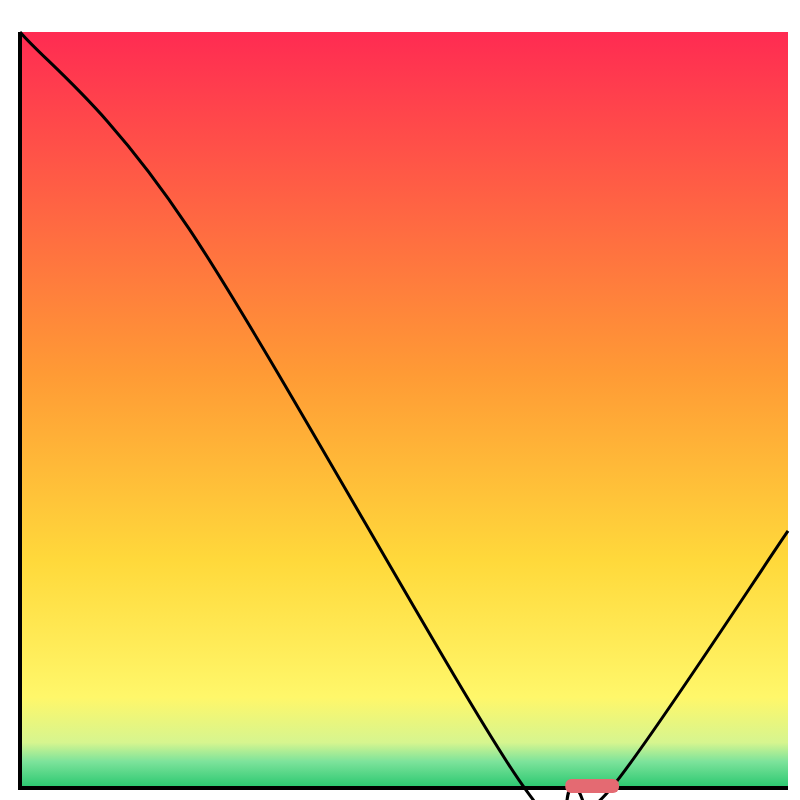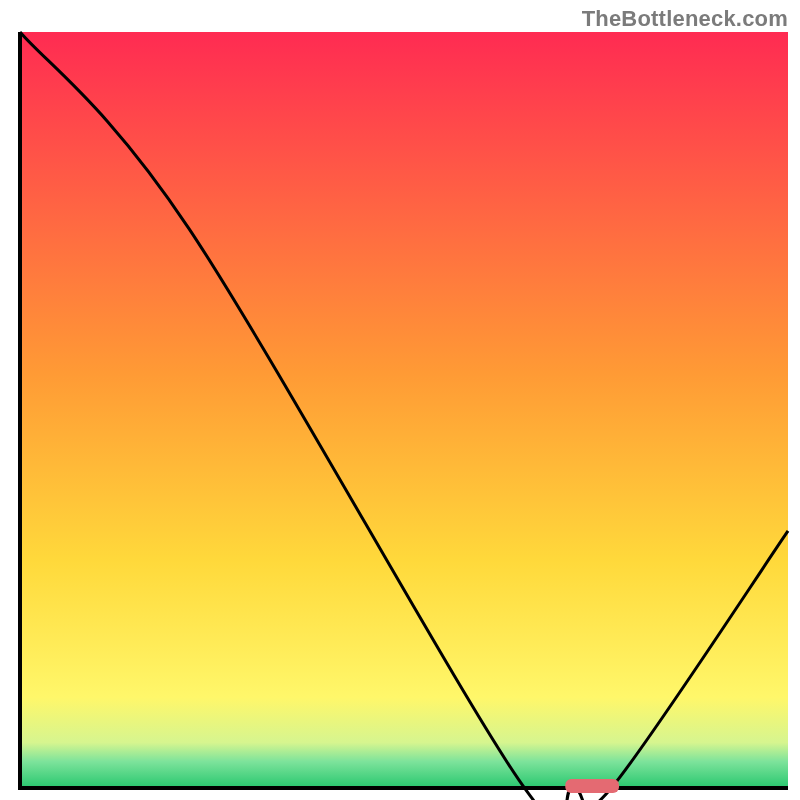--- a/index.html
+++ b/index.html
@@ -31,21 +31,20 @@
     top: 0;
     width: 800px;
     height: 800px;
     display: block;
   }
 </style>
 </head>
 <body>
 <div class="wrap">
 
-<div class="attribution">TheBottleneck.com</div>
 
 <svg class="chart" viewBox="0 0 800 800">
   <defs>
     <linearGradient id="bg-grad" x1="0" y1="0" x2="0" y2="1">
           <stop offset="0%" stop-color="#ff2b52"></stop>
           <stop offset="45%" stop-color="#ff9a35"></stop>
           <stop offset="70%" stop-color="#ffd93b"></stop>
           <stop offset="88%" stop-color="#fff76a"></stop>
           <stop offset="94%" stop-color="#d6f58f"></stop>
           <stop offset="96.5%" stop-color="#7de39b"></stop>

